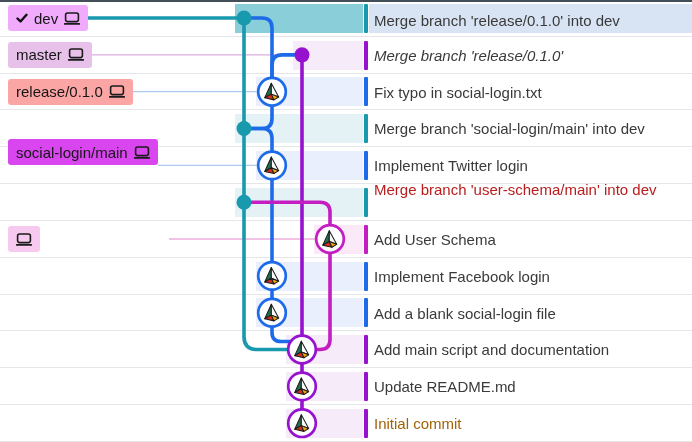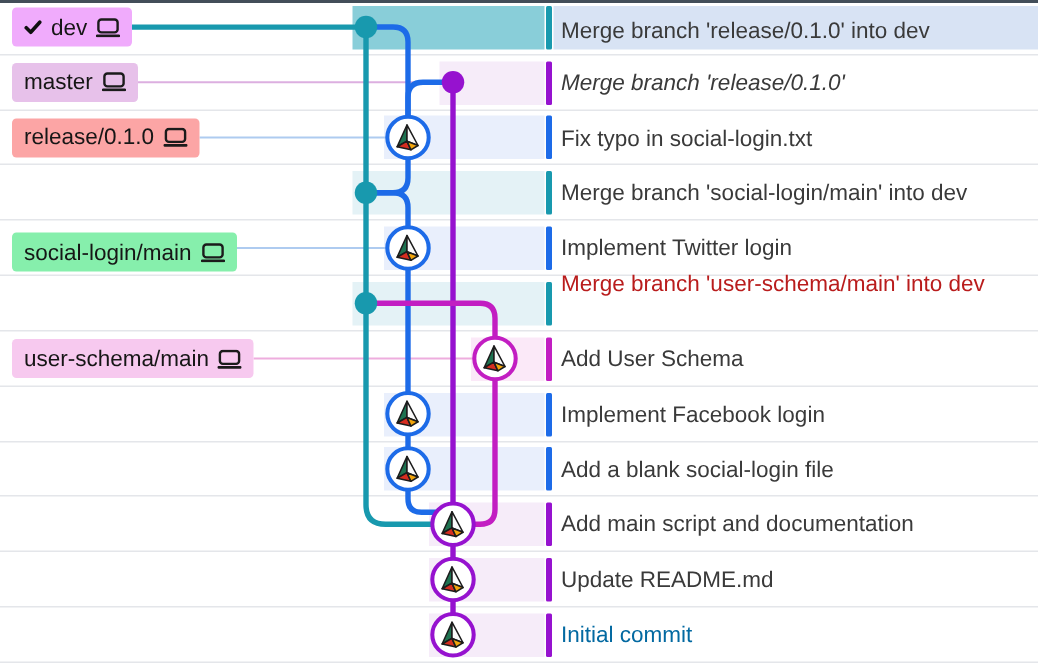--- a/index.html
+++ b/index.html
@@ -130,29 +130,28 @@
           <line x1="0.7" y1="11.9" x2="15.3" y2="11.9" stroke="#1b1b1b" stroke-width="1.8" stroke-linecap="round"></line>
         </svg>
       </div>
       <div class="branch-label" style="left: 8px; top: 78.6833px; background: #fca5a5;">
         <span>release/0.1.0</span>
         <svg width="16" height="13" viewBox="0 0 16 13">
           <rect x="1.6" y="1" width="12.8" height="8.6" rx="2" fill="none" stroke="#1b1b1b" stroke-width="1.6"></rect>
           <line x1="0.7" y1="11.9" x2="15.3" y2="11.9" stroke="#1b1b1b" stroke-width="1.8" stroke-linecap="round"></line>
         </svg>
       </div>
-      <div class="branch-label" style="left: 8px; top: 155px; background: #86efac; text-align: center;">
+      <div class="branch-label" style="left: 8px; top: 139px; background: #d946ef; text-align: center;">
         <span>social-login/main</span>
         <svg width="16" height="13" viewBox="0 0 16 13">
           <rect x="1.6" y="1" width="12.8" height="8.6" rx="2" fill="none" stroke="#1b1b1b" stroke-width="1.6"></rect>
           <line x1="0.7" y1="11.9" x2="15.3" y2="11.9" stroke="#1b1b1b" stroke-width="1.8" stroke-linecap="round"></line>
         </svg>
       </div>
       <div class="branch-label" style="left: 8px; top: 226.017px; background: rgb(247, 201, 239);">
-        <span>user-schema/main</span>
         <svg width="16" height="13" viewBox="0 0 16 13">
           <rect x="1.6" y="1" width="12.8" height="8.6" rx="2" fill="none" stroke="#1b1b1b" stroke-width="1.6"></rect>
           <line x1="0.7" y1="11.9" x2="15.3" y2="11.9" stroke="#1b1b1b" stroke-width="1.8" stroke-linecap="round"></line>
         </svg>
       </div>
     </div>
   <div id="list-layer">
       <div class="commit-bar" style="left: 363.5px; top: 3.8px; height: 29.0333px; background: rgb(24, 153, 174);"></div>
       <div class="commit-msg" style="top: 0px; height: 40px; color: rgb(58, 58, 58);">Merge branch 'release/0.1.0' into dev</div>
       <div class="commit-bar" style="left: 363.5px; top: 40.6333px; height: 29.0333px; background: rgb(150, 18, 207);"></div>
@@ -169,15 +168,15 @@
       <div class="commit-msg" style="top: 221px; height: 36.8333px; color: rgb(58, 58, 58);">Add User Schema</div>
       <div class="commit-bar" style="left: 363.5px; top: 261.633px; height: 29.0333px; background: rgb(29, 107, 232);"></div>
       <div class="commit-msg" style="top: 257.833px; height: 36.8333px; color: rgb(58, 58, 58);">Implement Facebook login</div>
       <div class="commit-bar" style="left: 363.5px; top: 298.467px; height: 29.0333px; background: rgb(29, 107, 232);"></div>
       <div class="commit-msg" style="top: 294.667px; height: 36.8333px; color: rgb(58, 58, 58);">Add a blank social-login file</div>
       <div class="commit-bar" style="left: 363.5px; top: 335.3px; height: 29.0333px; background: rgb(150, 18, 207);"></div>
       <div class="commit-msg" style="top: 331.5px; height: 36.8333px; color: rgb(58, 58, 58);">Add main script and documentation</div>
       <div class="commit-bar" style="left: 363.5px; top: 372.133px; height: 29.0333px; background: rgb(150, 18, 207);"></div>
       <div class="commit-msg" style="top: 368.333px; height: 36.8333px; color: rgb(58, 58, 58);">Update README.md</div>
       <div class="commit-bar" style="left: 363.5px; top: 408.967px; height: 29.0333px; background: rgb(150, 18, 207);"></div>
-      <div class="commit-msg" style="top: 405.167px; height: 36.8333px; color: #0369a1;">Initial commit</div>
+      <div class="commit-msg" style="top: 405.167px; height: 36.8333px; color: #a16207;">Initial commit</div>
     </div>
 </div>
 
 </body></html>

